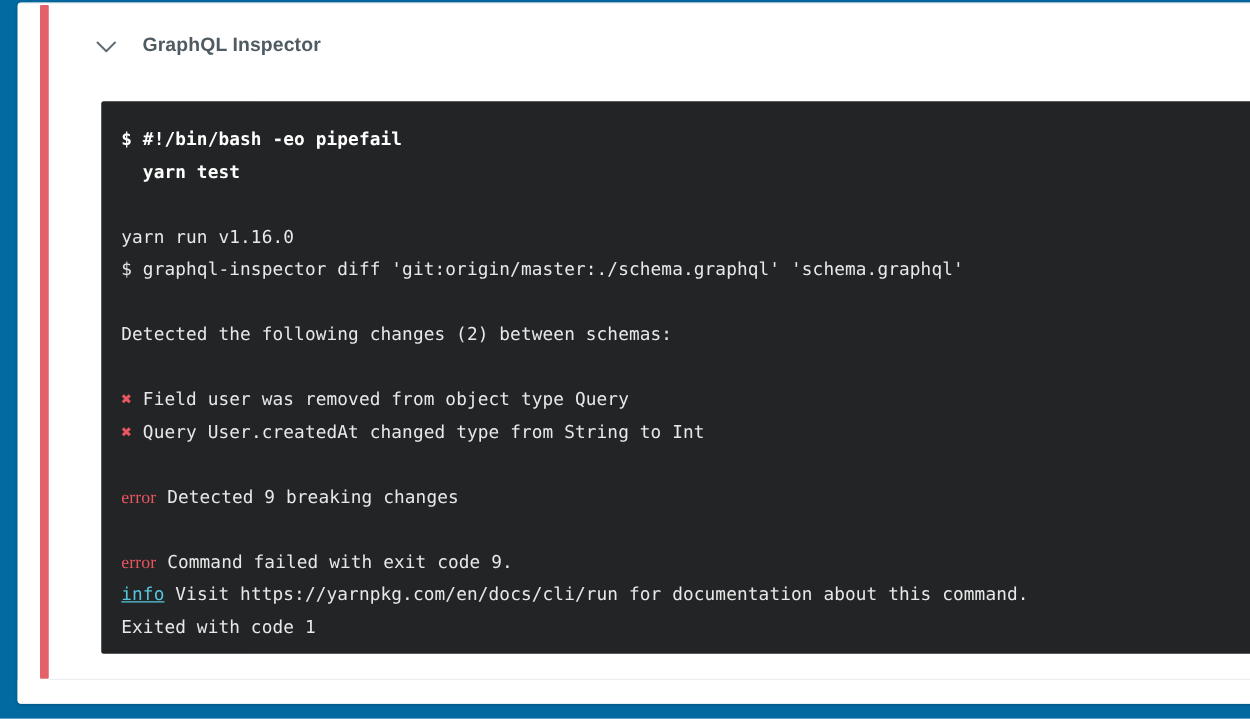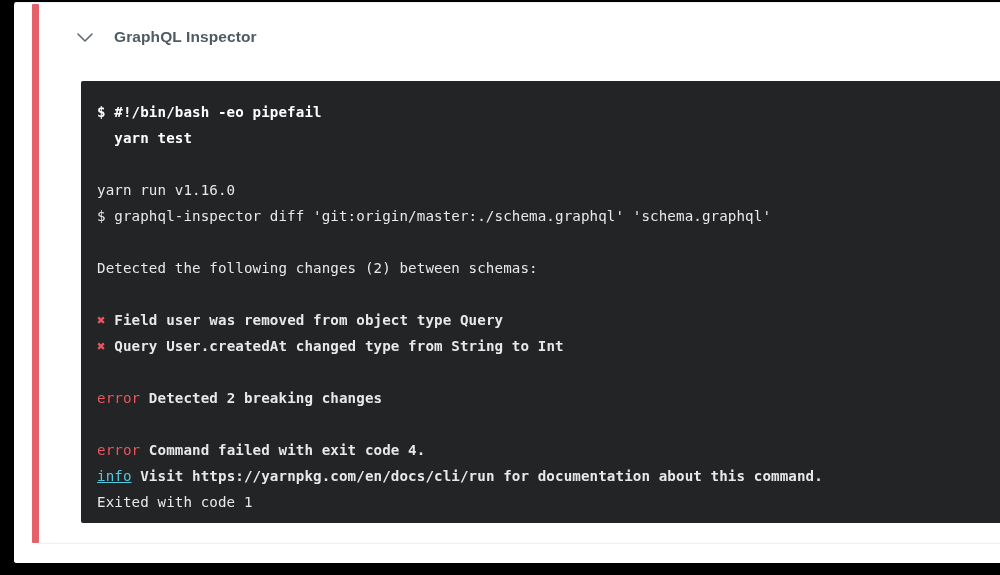--- a/index.html
+++ b/index.html
@@ -9,21 +9,21 @@
     height: 575px;
     background: #f4f4f4;
     font-family: "Liberation Sans", sans-serif;
     overflow: hidden;
   }
 
   .page {
     position: relative;
     width: 1000px;
     height: 575px;
-    background: #000000;
+    background: #0369a1;
   }
 
   
   .card {
     position: absolute;
     left: 14px;
     top: 2px;
     width: 1000px;          
     height: 561px;
     background: #ffffff;
@@ -104,24 +104,24 @@
     font-family: "DejaVu Sans Mono", "Liberation Mono", monospace;
     font-size: 14.2px;
     line-height: 26px;
     color: #e8e8e8;
     white-space: pre;
     letter-spacing: 0.1px;
   }
   .term-line.blank { color: transparent; }
   .term-line.cmd   { font-weight: bold; color: #ffffff; }
 
-  .tok-err  { color: #e8565f; }
+  .tok-err  { color: #e8565f; font-family: Liberation Serif, serif; }
   .tok-info { color: #56c8de; }
   .tok-x    { color: #e8565f; font-weight: bold; }
-  .tok-plain{ color: #e8e8e8; font-weight: bold; }
+  .tok-plain{ color: #e8e8e8; }
 
   
   .bottom-rule {
     position: absolute;
     left: 25px;
     top: 541px;
     width: 975px;
     height: 1px;
     background: #eceff1;
   }
@@ -161,23 +161,23 @@
           <div class="term-line cmd">  yarn test</div>
           <div class="term-line blank"> </div>
           <div class="term-line">yarn run v1.16.0</div>
           <div class="term-line">$ graphql-inspector diff 'git:origin/master:./schema.graphql' 'schema.graphql'</div>
           <div class="term-line blank"> </div>
           <div class="term-line">Detected the following changes (2) between schemas:</div>
           <div class="term-line blank"> </div>
           <div class="term-line"><span class="tok-x" style="color: rgb(232, 86, 95);">✖</span><span class="tok-plain"> Field user was removed from object type Query</span></div>
           <div class="term-line"><span class="tok-x" style="color: rgb(232, 86, 95);">✖</span><span class="tok-plain"> Query User.createdAt changed type from String to Int</span></div>
           <div class="term-line blank"> </div>
-          <div class="term-line"><span class="tok-err" style="color: rgb(232, 86, 95);">error</span><span class="tok-plain"> Detected 2 breaking changes</span></div>
+          <div class="term-line"><span class="tok-err" style="color: rgb(232, 86, 95);">error</span><span class="tok-plain"> Detected 9 breaking changes</span></div>
           <div class="term-line blank"> </div>
-          <div class="term-line"><span class="tok-err" style="color: rgb(232, 86, 95);">error</span><span class="tok-plain"> Command failed with exit code 4.</span></div>
+          <div class="term-line"><span class="tok-err" style="color: rgb(232, 86, 95);">error</span><span class="tok-plain"> Command failed with exit code 9.</span></div>
           <div class="term-line"><span class="tok-info" style="color: rgb(86, 200, 222); text-decoration: underline;">info</span><span class="tok-plain"> Visit https://yarnpkg.com/en/docs/cli/run for documentation about this command.</span></div>
           <div class="term-line">Exited with code 1</div>
         </div>
     </div>
 
     <div class="bottom-rule"></div>
     <div class="card-footer"></div>
 
   </div>
 </div>

